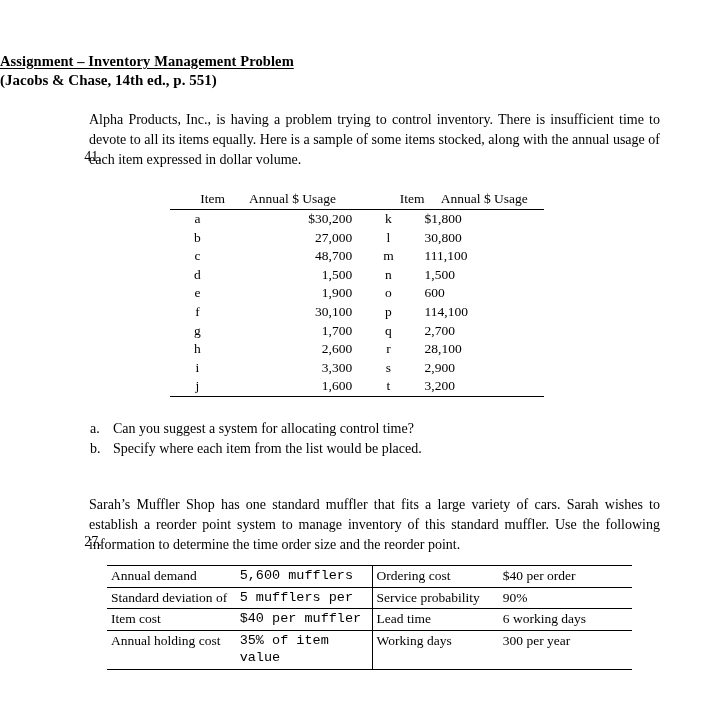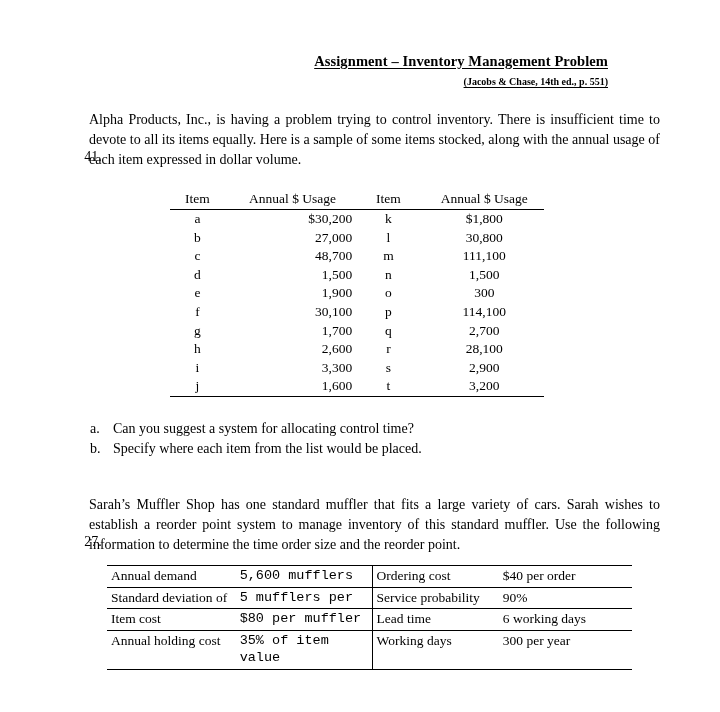--- a/index.html
+++ b/index.html
@@ -21,37 +21,36 @@
     height: 712px;
     box-sizing: border-box;
   }
 
   
   .title-block {
     position: absolute;
     left: 0;
     top: 52px;
     width: 608px;
-    text-align: right;
+    text-align: left;
   }
   .title-line {
     font-weight: bold;
     font-size: 14.5px;
     line-height: 19px;
     letter-spacing: 0.1px;
     display: inline-block;
     text-decoration: underline;
     text-underline-offset: 2px;
   }
   .title-line2 {
     font-weight: bold;
-    font-size: 10px;
+    font-size: 15px;
     line-height: 19px;
     display: inline-block;
-    text-decoration: underline;
     text-underline-offset: 2px;
   }
 
   
   .problem {
     position: absolute;
     left: 68px;
     width: 590px;
     font-size: 14px;
     line-height: 20px;
@@ -78,35 +77,36 @@
     left: 170px;
     top: 190px;
     width: 374px;
     border-collapse: collapse;
     font-size: 13.5px;
   }
   .usage-table th {
     font-weight: normal;
     padding: 0 0 2px 0;
     line-height: 17px;
+    text-align: right;
   }
   .usage-table thead tr {
     border-bottom: 1.1px solid #000;
   }
   .usage-table tbody tr:last-child {
     border-bottom: 1.1px solid #000;
   }
   .usage-table td {
     padding: 0;
     line-height: 18.6px;
   }
   .col-item { width: 56px; text-align: center; }
   .col-val  { width: 122px; text-align: right; }
   .col-item2 { width: 74px; text-align: center; }
-  .col-val2  { width: 122px; text-align: center; }
+  .col-val2  { width: 122px; text-align: left; }
   .usage-table th.col-val, .usage-table th.col-val2 { text-align: center; }
   .usage-table th.col-val { padding-left: 8px; }
 
   
   .sublist {
     position: absolute;
     left: 90px;
     top: 419px;
     font-size: 14px;
     line-height: 19.5px;
@@ -188,21 +188,21 @@
       <tr>
         <td class="col-item">d</td>
         <td class="col-val">1,500</td>
         <td class="col-item2">n</td>
         <td class="col-val2">1,500</td>
       </tr>
       <tr>
         <td class="col-item">e</td>
         <td class="col-val">1,900</td>
         <td class="col-item2">o</td>
-        <td class="col-val2">300</td>
+        <td class="col-val2">600</td>
       </tr>
       <tr>
         <td class="col-item">f</td>
         <td class="col-val">30,100</td>
         <td class="col-item2">p</td>
         <td class="col-val2">114,100</td>
       </tr>
       <tr>
         <td class="col-item">g</td>
         <td class="col-val">1,700</td>
@@ -255,21 +255,21 @@
         <td class="facts-value2">$40 per order</td>
       </tr>
       <tr>
         <td class="facts-label">Standard deviation of</td>
         <td class="facts-value">5 mufflers per</td>
         <td class="facts-label2">Service probability</td>
         <td class="facts-value2">90%</td>
       </tr>
       <tr>
         <td class="facts-label">Item cost</td>
-        <td class="facts-value">$80 per muffler</td>
+        <td class="facts-value">$40 per muffler</td>
         <td class="facts-label2">Lead time</td>
         <td class="facts-value2">6 working days</td>
       </tr>
       <tr>
         <td class="facts-label">Annual holding cost</td>
         <td class="facts-value">35% of item value</td>
         <td class="facts-label2">Working days</td>
         <td class="facts-value2">300 per year</td>
       </tr>
     </tbody>

